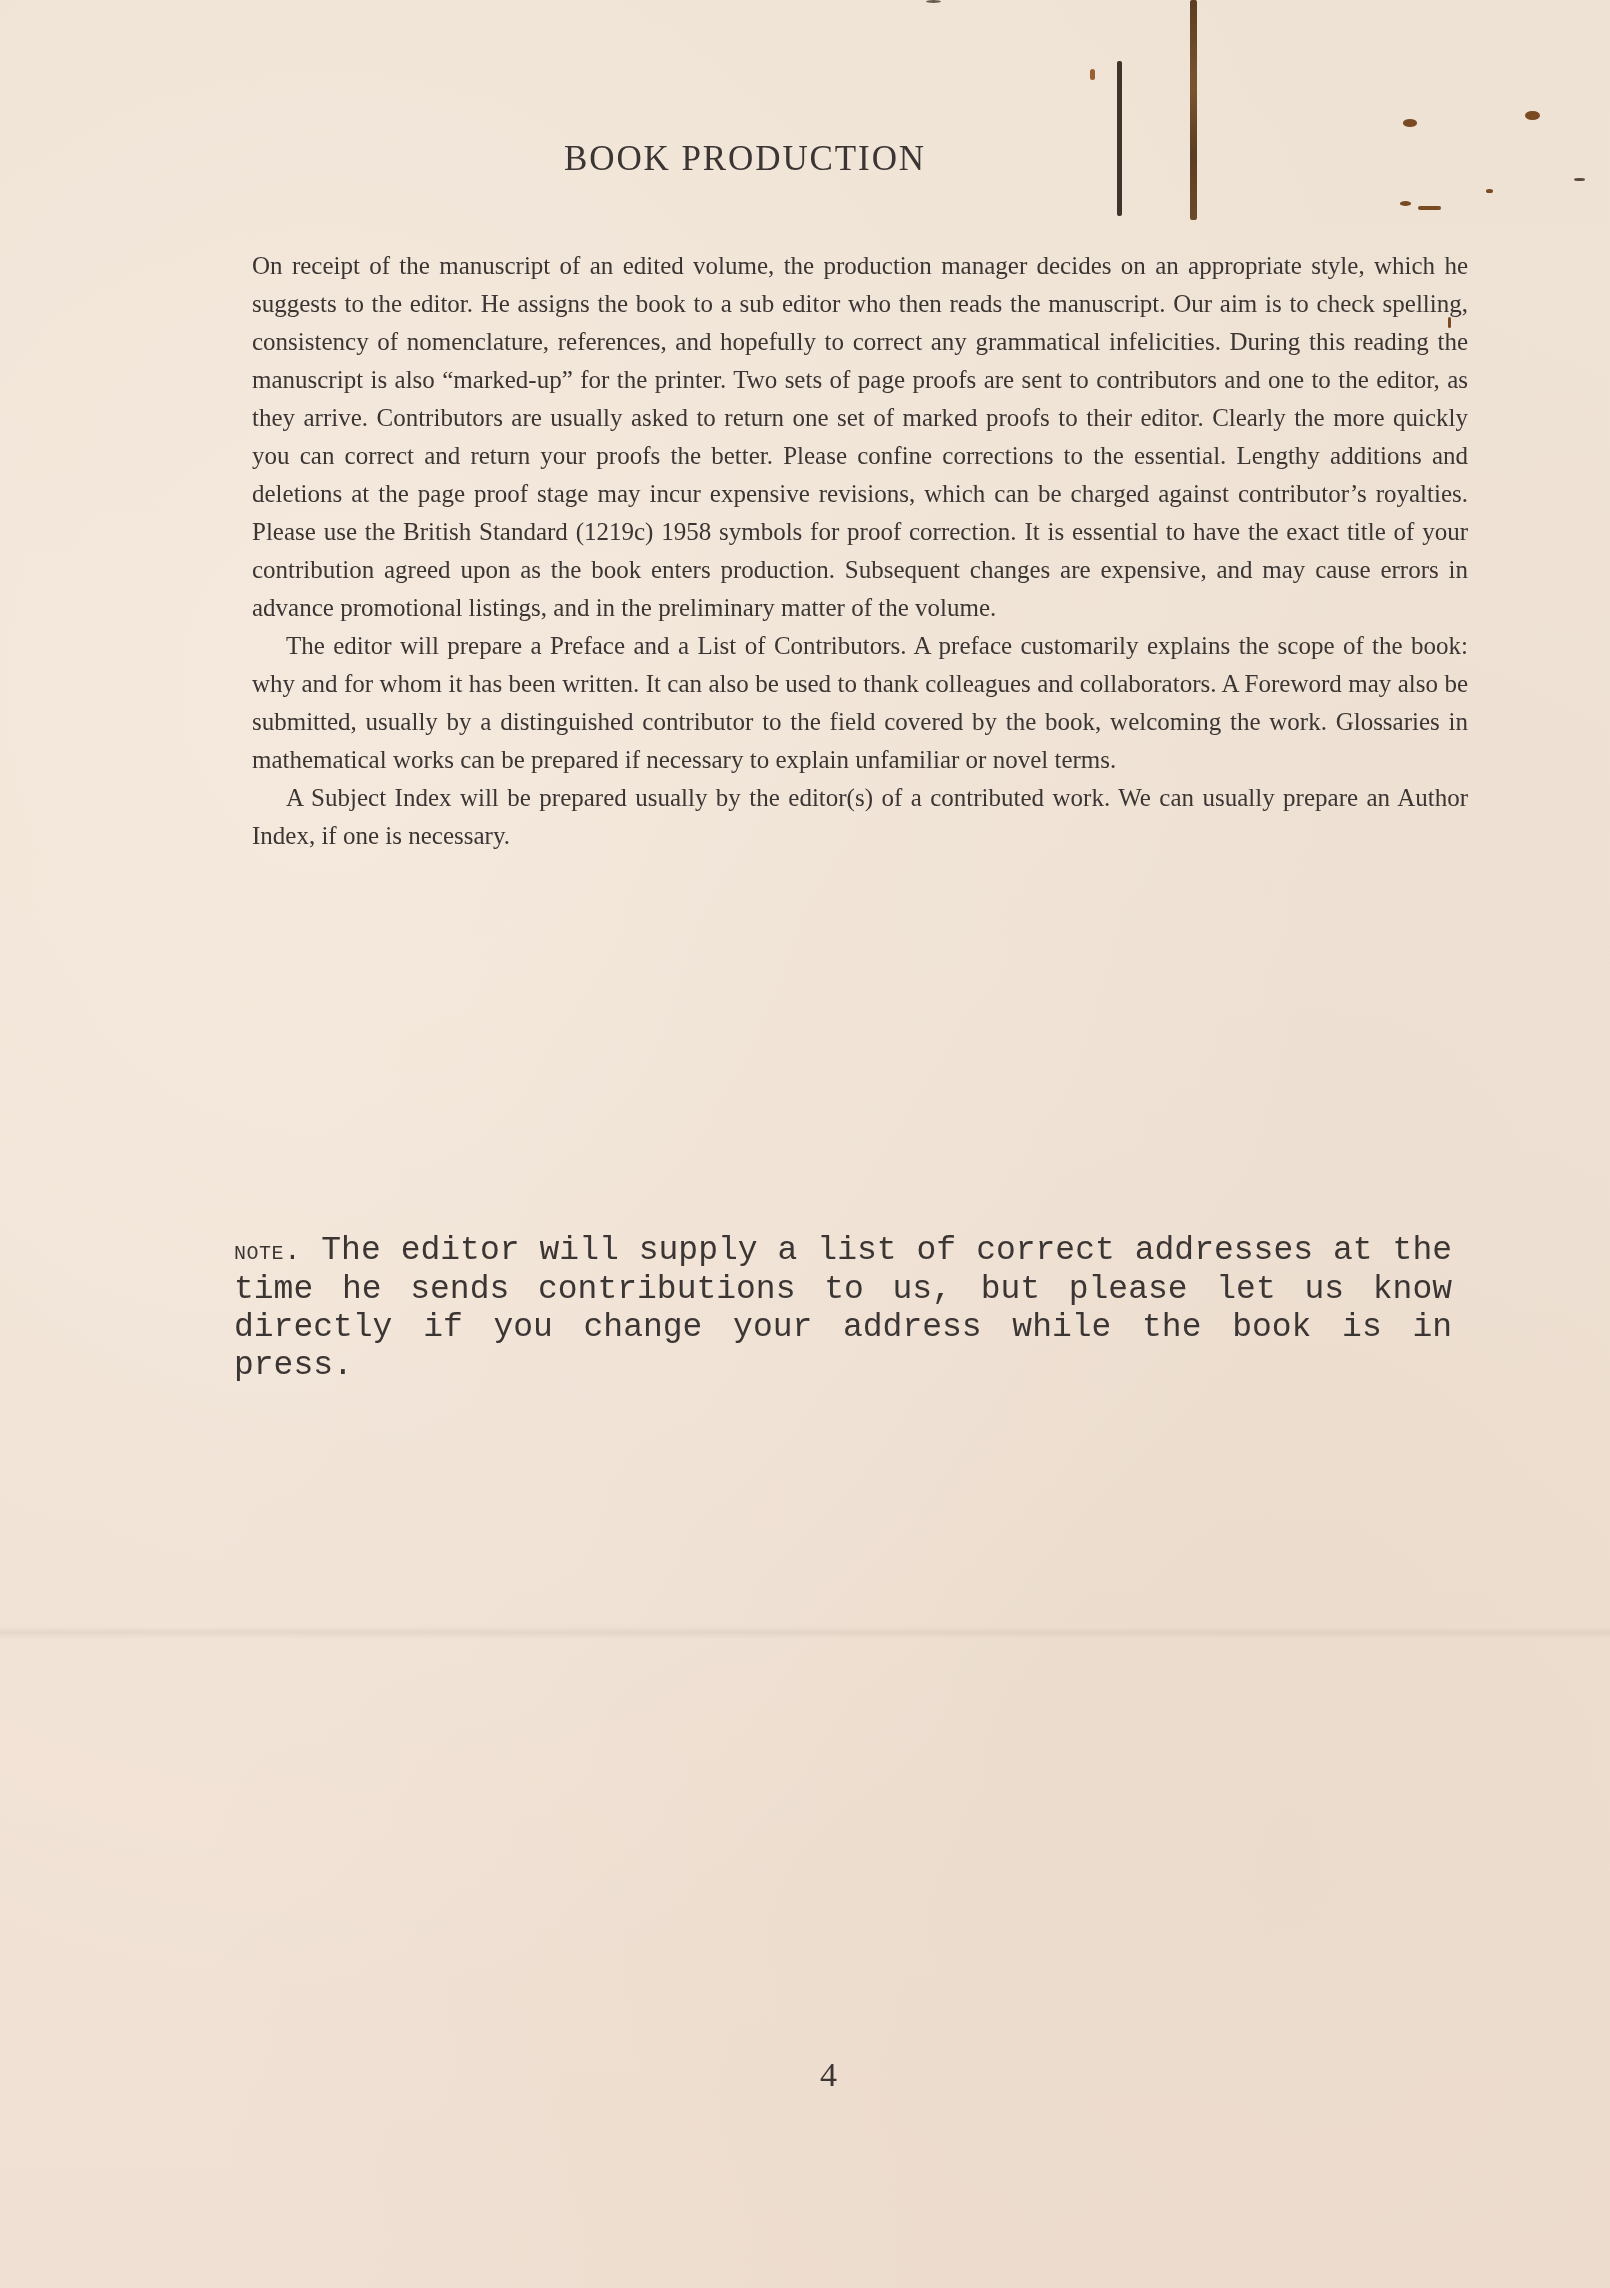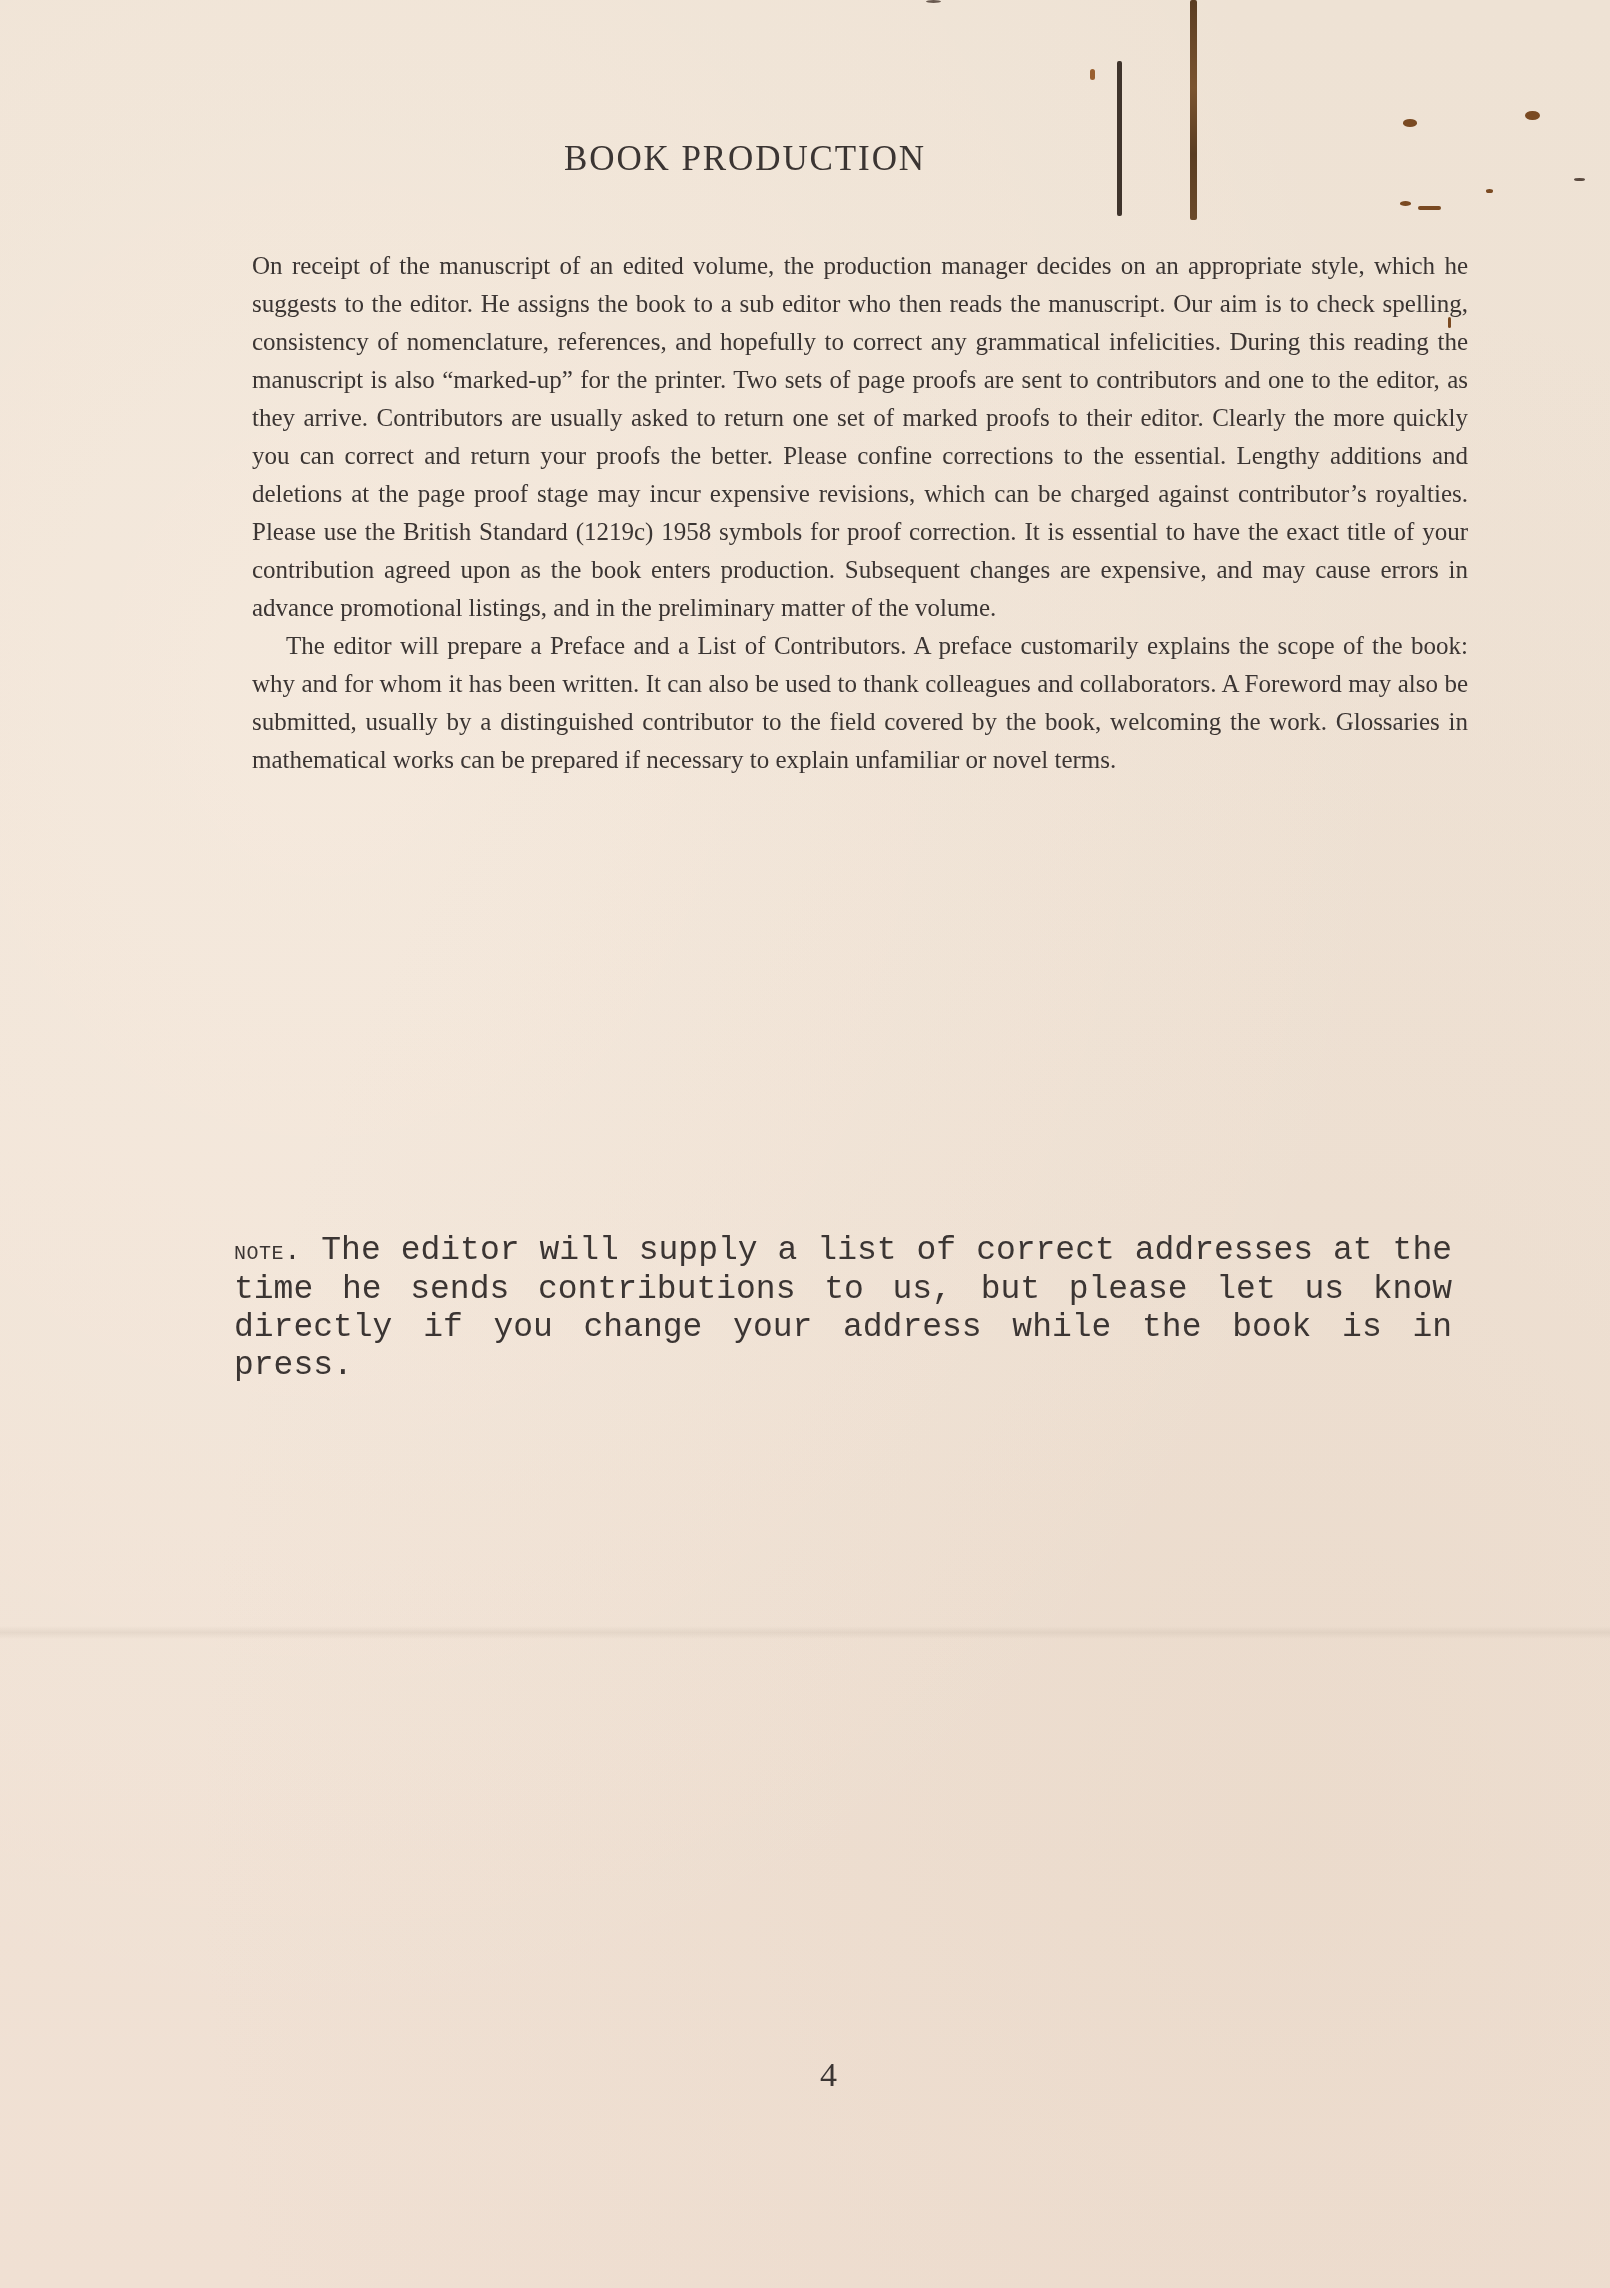--- a/index.html
+++ b/index.html
@@ -135,20 +135,21 @@
 <div class="rust r8"></div>
 <div class="rust r9"></div>
 
 <h1 class="title" style="margin:0;font-weight:normal;">
   <span>BOOK PRODUCTION</span>
 </h1>
 
 <div class="body-text">
   <p>On receipt of the manuscript of an edited volume, the production manager decides on an appropriate style, which he suggests to the editor. He assigns the book to a sub editor who then reads the manuscript. Our aim is to check spelling, consistency of nomenclature, references, and hopefully to correct any grammatical infelicities. During this reading the manuscript is also “marked-up” for the printer. Two sets of page proofs are sent to contributors and one to the editor, as they arrive. Contributors are usually asked to return one set of marked proofs to their editor. Clearly the more quickly you can correct and return your proofs the better. Please confine corrections to the essential. Lengthy additions and deletions at the page proof stage may incur expensive revisions, which can be charged against contributor’s royalties. Please use the British Standard (1219c) 1958 symbols for proof correction. It is essential to have the exact title of your contribution agreed upon as the book enters production. Subsequent changes are expensive, and may cause errors in advance promotional listings, and in the preliminary matter of the volume.</p>
   <p class="indent">The editor will prepare a Preface and a List of Contributors. A preface customarily explains the scope of the book: why and for whom it has been written. It can also be used to thank colleagues and collaborators. A Foreword may also be submitted, usually by a distinguished contributor to the field covered by the book, welcoming the work. Glossaries in mathematical works can be prepared if necessary to explain unfamiliar or novel terms.</p>
+  <p class="indent">A Subject Index will be prepared usually by the editor(s) of a contributed work. We can usually prepare an Author Index, if one is necessary.</p>
 </div>
 
 <div class="note">
   <p><span class="smallcaps">Note.</span><span> The editor will supply a list of correct addresses at the time he sends contributions to us, but please let us know directly if you change your address while the book is in press.</span></p>
 </div>
 
 <div class="page-number">
   <span>4</span>
 </div>
 

